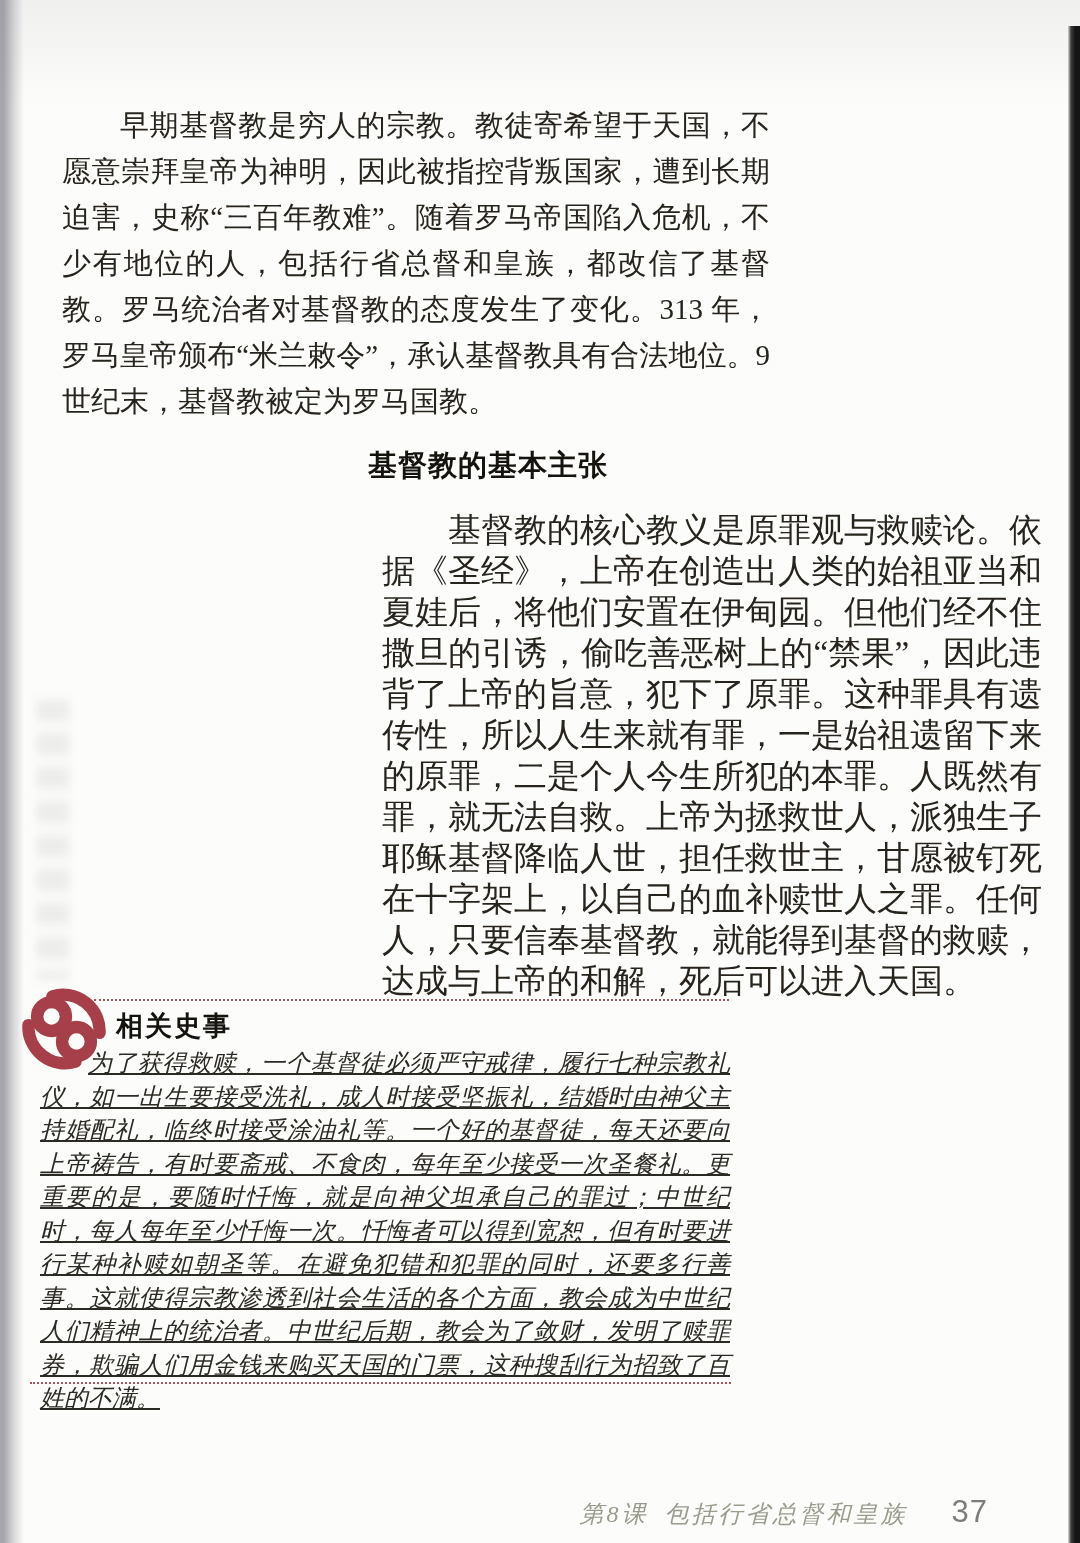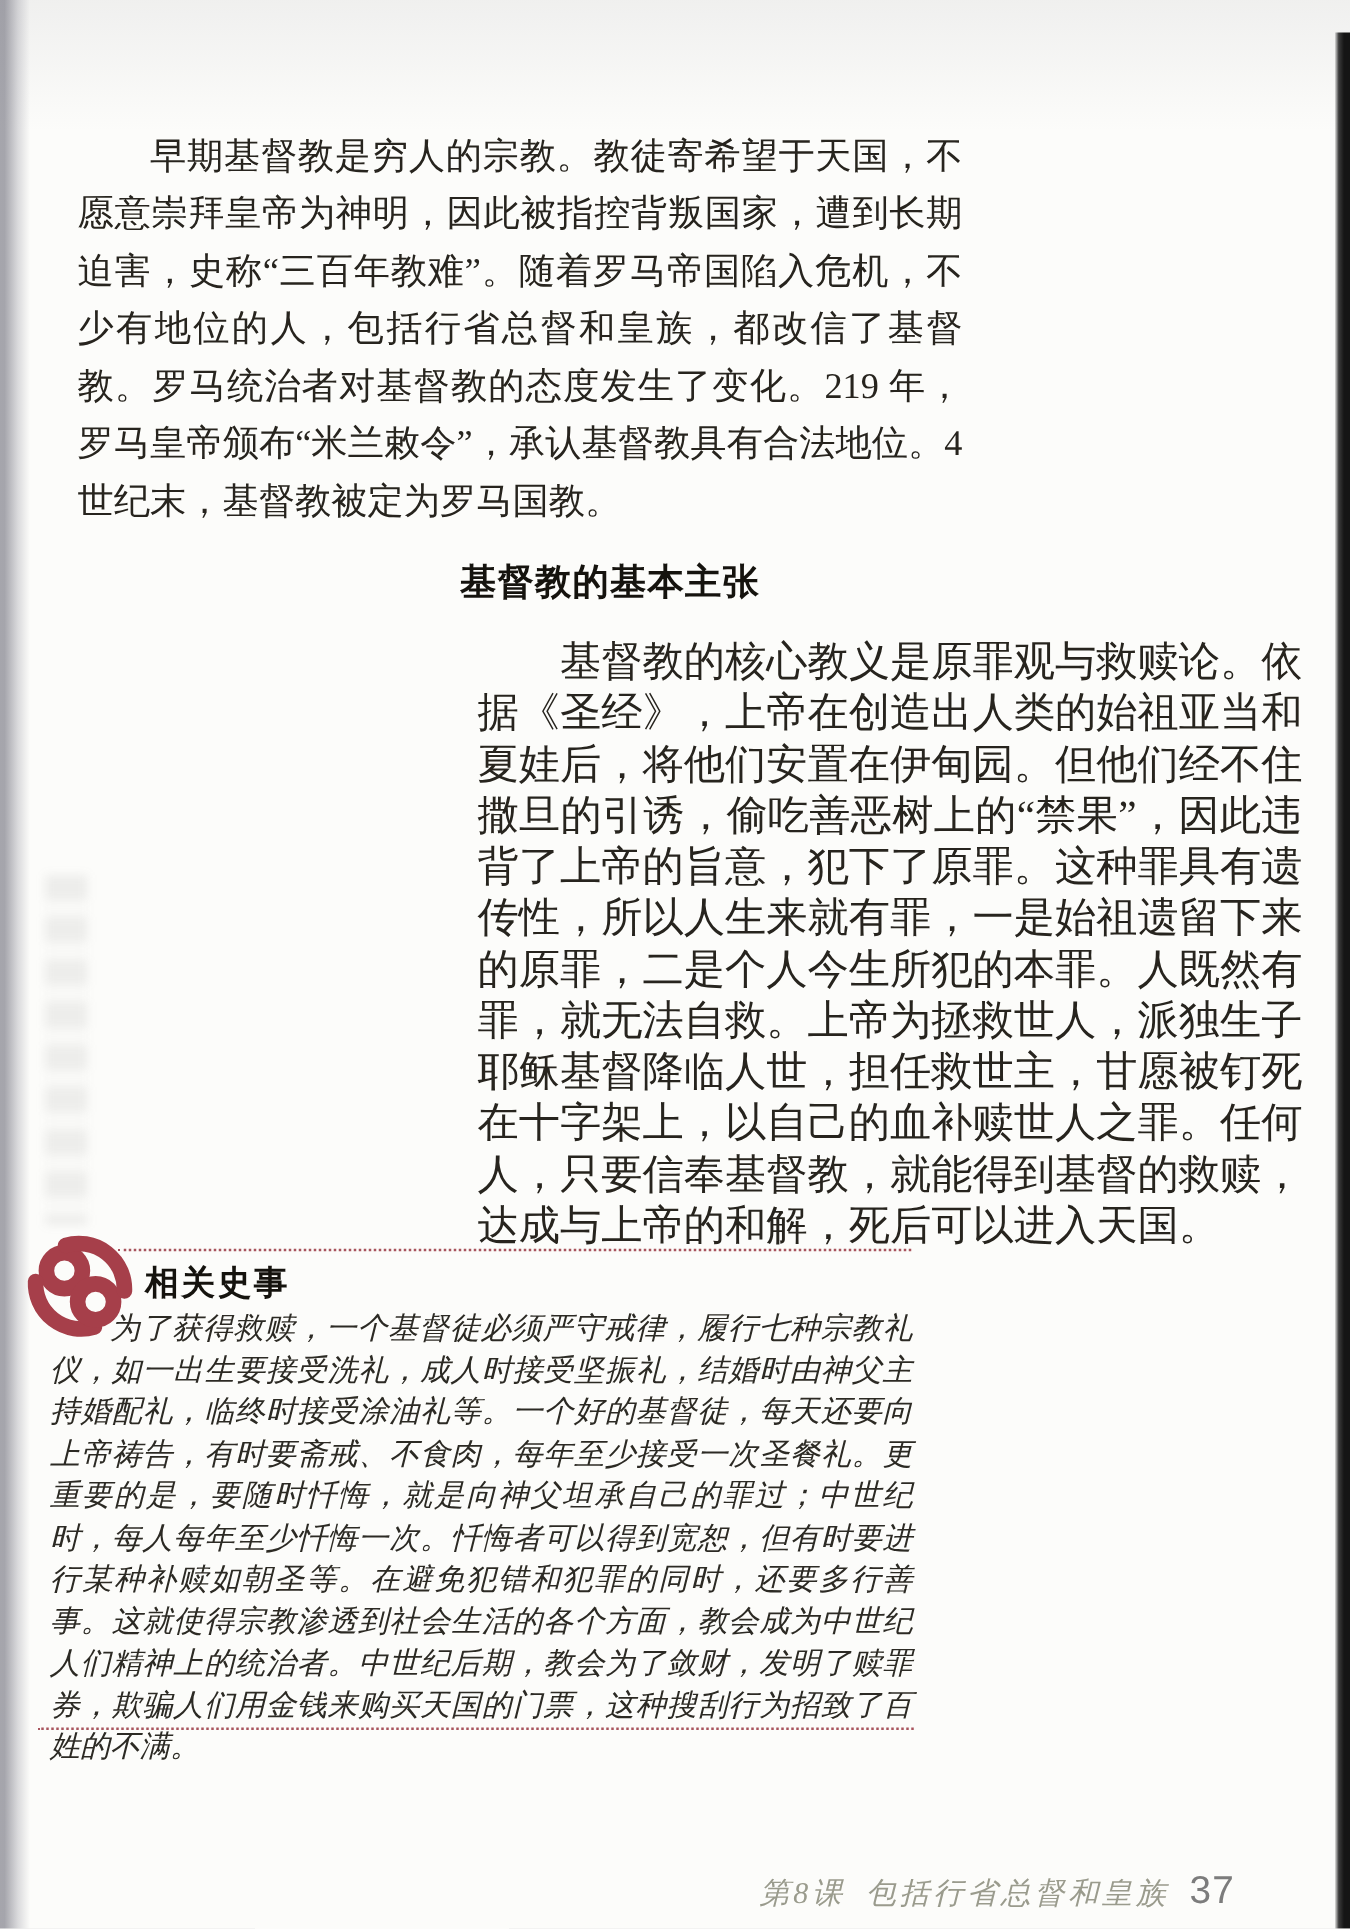--- a/index.html
+++ b/index.html
@@ -32,38 +32,38 @@
   .box{position:absolute;left:28px;top:983px;width:701px;height:410px;}
   .dotted{position:absolute;border-top:2px dotted #a8545e;height:0;}
   .dotted.top{left:66px;right:0;top:16px;}
   .dotted.bottom{left:2px;right:-2px;top:399px;}
   .box-icon{position:absolute;left:-12px;top:-2px;width:96px;height:96px;}
   .box-title{position:absolute;left:88px;top:25px;margin:0;
     font-family:Liberation Serif, serif;font-weight:bold;
     font-size:27px;color:#15130e;letter-spacing:2px;}
   .box-body{position:absolute;left:12px;top:64px;width:690px;margin:0;
     font-size:24px;line-height:33.5px;color:#2c2a24;font-style:italic;
-    text-align:justify;text-indent:2em;}
+    text-align:justify;text-indent:2em;text-decoration:underline;}
   
   .footer{position:absolute;top:1494px;right:92px;display:flex;
     align-items:baseline;gap:16px;color:#9a9b8d;
     font-style:italic;font-size:24px;letter-spacing:3px;justify-content:flex-end;}
   .footer .lesson{white-space:nowrap;}
   .pagenum{font-family:"Liberation Sans", sans-serif;font-style:normal;
-    font-size:31px;color:#7c7c7c;letter-spacing:1px;}
+    font-size:31px;color:#7c7c7c;letter-spacing:1px;margin-left:28px;}
 </style>
 </head>
 <body>
 
 <div class="page">
 
   <div class="top-tint"></div>
   <div class="bleed"></div>
 
-  <p class="para1">早期基督教是穷人的宗教。教徒寄希望于天国，不愿意崇拜皇帝为神明，因此被指控背叛国家，遭到长期迫害，史称“三百年教难”。随着罗马帝国陷入危机，不少有地位的人，包括行省总督和皇族，都改信了基督教。罗马统治者对基督教的态度发生了变化。219 年，罗马皇帝颁布“米兰敕令”，承认基督教具有合法地位。4 世纪末，基督教被定为罗马国教。</p>
+  <p class="para1">早期基督教是穷人的宗教。教徒寄希望于天国，不愿意崇拜皇帝为神明，因此被指控背叛国家，遭到长期迫害，史称“三百年教难”。随着罗马帝国陷入危机，不少有地位的人，包括行省总督和皇族，都改信了基督教。罗马统治者对基督教的态度发生了变化。313 年，罗马皇帝颁布“米兰敕令”，承认基督教具有合法地位。9 世纪末，基督教被定为罗马国教。</p>
 
   <h2 class="heading">基督教的基本主张</h2>
 
   <p class="para2">基督教的核心教义是原罪观与救赎论。依据《圣经》，上帝在创造出人类的始祖亚当和夏娃后，将他们安置在伊甸园。但他们经不住撒旦的引诱，偷吃善恶树上的“禁果”，因此违背了上帝的旨意，犯下了原罪。这种罪具有遗传性，所以人生来就有罪，一是始祖遗留下来的原罪，二是个人今生所犯的本罪。人既然有罪，就无法自救。上帝为拯救世人，派独生子耶稣基督降临人世，担任救世主，甘愿被钉死在十字架上，以自己的血补赎世人之罪。任何人，只要信奉基督教，就能得到基督的救赎，达成与上帝的和解，死后可以进入天国。</p>
 
   <div class="box">
     <div class="dotted top"></div>
     <div class="dotted bottom"></div>
 
     <svg class="box-icon" viewBox="0 0 100 100" aria-hidden="true">

